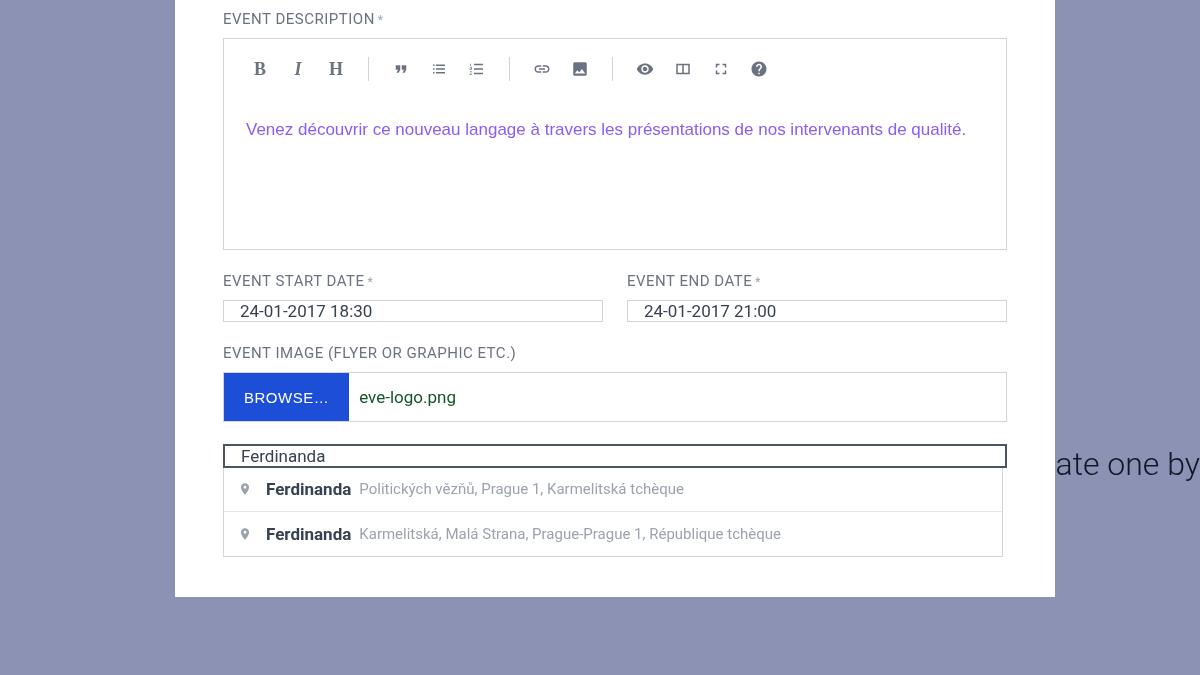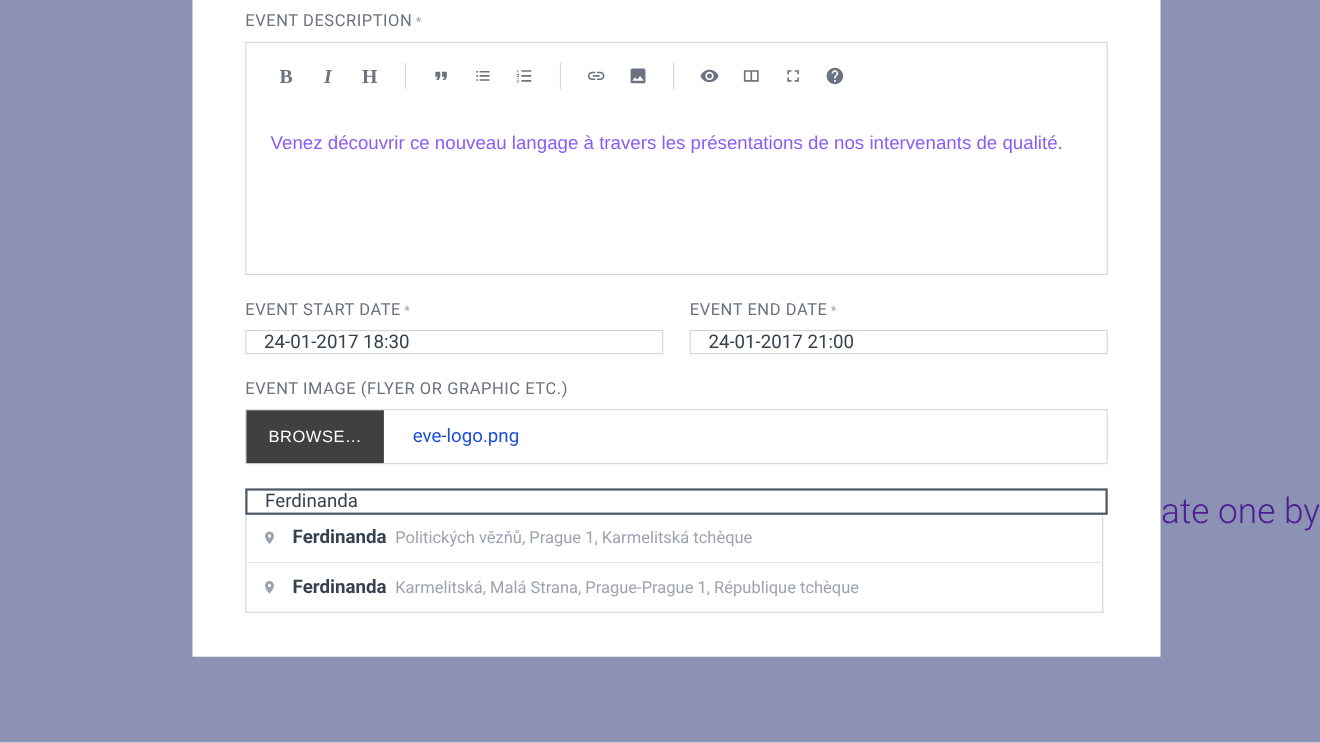--- a/index.html
+++ b/index.html
@@ -8,21 +8,21 @@
       background: #8b92b3;
       width: 1200px;
       height: 675px;
       overflow: hidden;
       position: relative;
     }
     .bg-text {
       position: absolute;
       right: 0;
       top: 445px;
-      color: #4c1d95;
+      color: #0f172a;
       font-size: 32px;
       font-weight: 300;
       z-index: 0;
     }
     .form-card {
       position: absolute;
       left: 175px;
       top: -20px;
       width: 880px;
       background: #ffffff;
@@ -93,33 +93,33 @@
       font-size: 17px;
       color: #374151;
       font-family: inherit;
       outline: none;
     }
     .file-input-row {
       display: flex;
       border: 1px solid #d1d5db;
     }
     .browse-btn {
-      background: #404040;
+      background: #1d4ed8;
       color: #ffffff;
       padding: 14px 20px;
       font-size: 15px;
       letter-spacing: 0.5px;
       cursor: pointer;
       border: none;
       white-space: nowrap;
     }
     .file-name {
       flex: 1;
-      padding: 14px 26px;
-      color: #1d4ed8;
+      padding: 14px 10px;
+      color: #14532d;
       font-size: 17px;
     }
     .autocomplete-dropdown {
       border: 1px solid #d1d5db;
       border-top: none;
       background: #fff;
       margin-top: -1px;
       width: calc(100% - 4px);
     }
     .autocomplete-item {

